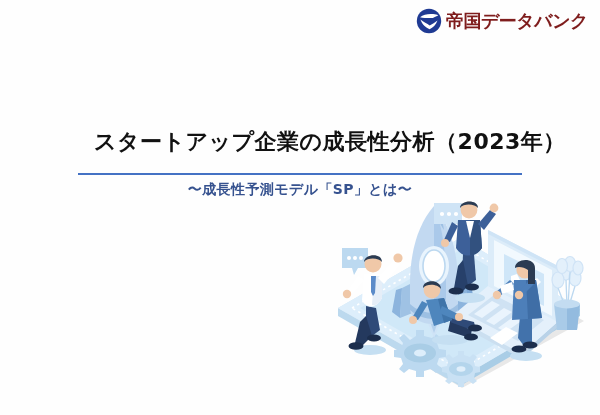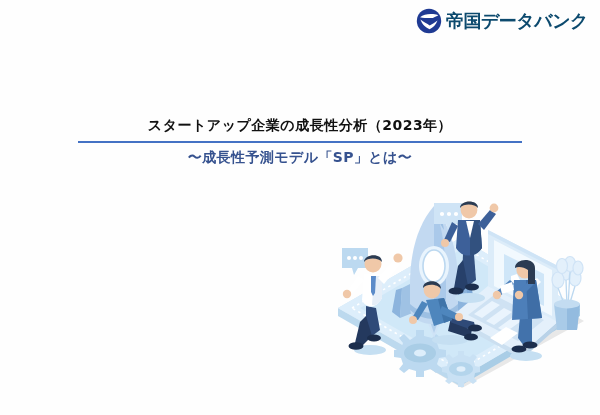--- a/index.html
+++ b/index.html
@@ -27,42 +27,42 @@
   }
   .logo-mark {
     width: 26px;
     height: 26px;
     flex: none;
     display: block;
   }
   .logo-text {
     font-size: 18px;
     font-weight: bold;
-    color: #0c4a6e;
+    color: #7f1d1d;
     letter-spacing: -0.5px;
     line-height: 1;
     white-space: nowrap;
     font-family: "DejaVu Sans", "Liberation Sans", sans-serif;
   }
 
   
   .title-area {
     position: absolute;
     left: 78px;
     top: 112px;
     width: 444px;
   }
   .main-title {
-    font-size: 14px;
+    font-size: 22px;
     font-weight: bold;
     color: #111111;
     text-align: center;
     line-height: 1.3;
     letter-spacing: 0.5px;
-    margin: 4px;
+    margin: 16px;
     white-space: nowrap;
     font-family: "DejaVu Sans", "Liberation Sans", sans-serif;
   }
   .title-rule {
     margin-top: 7px;
     height: 2px;
     width: 100%;
     background: #4472c4;
   }
   .sub-title {

